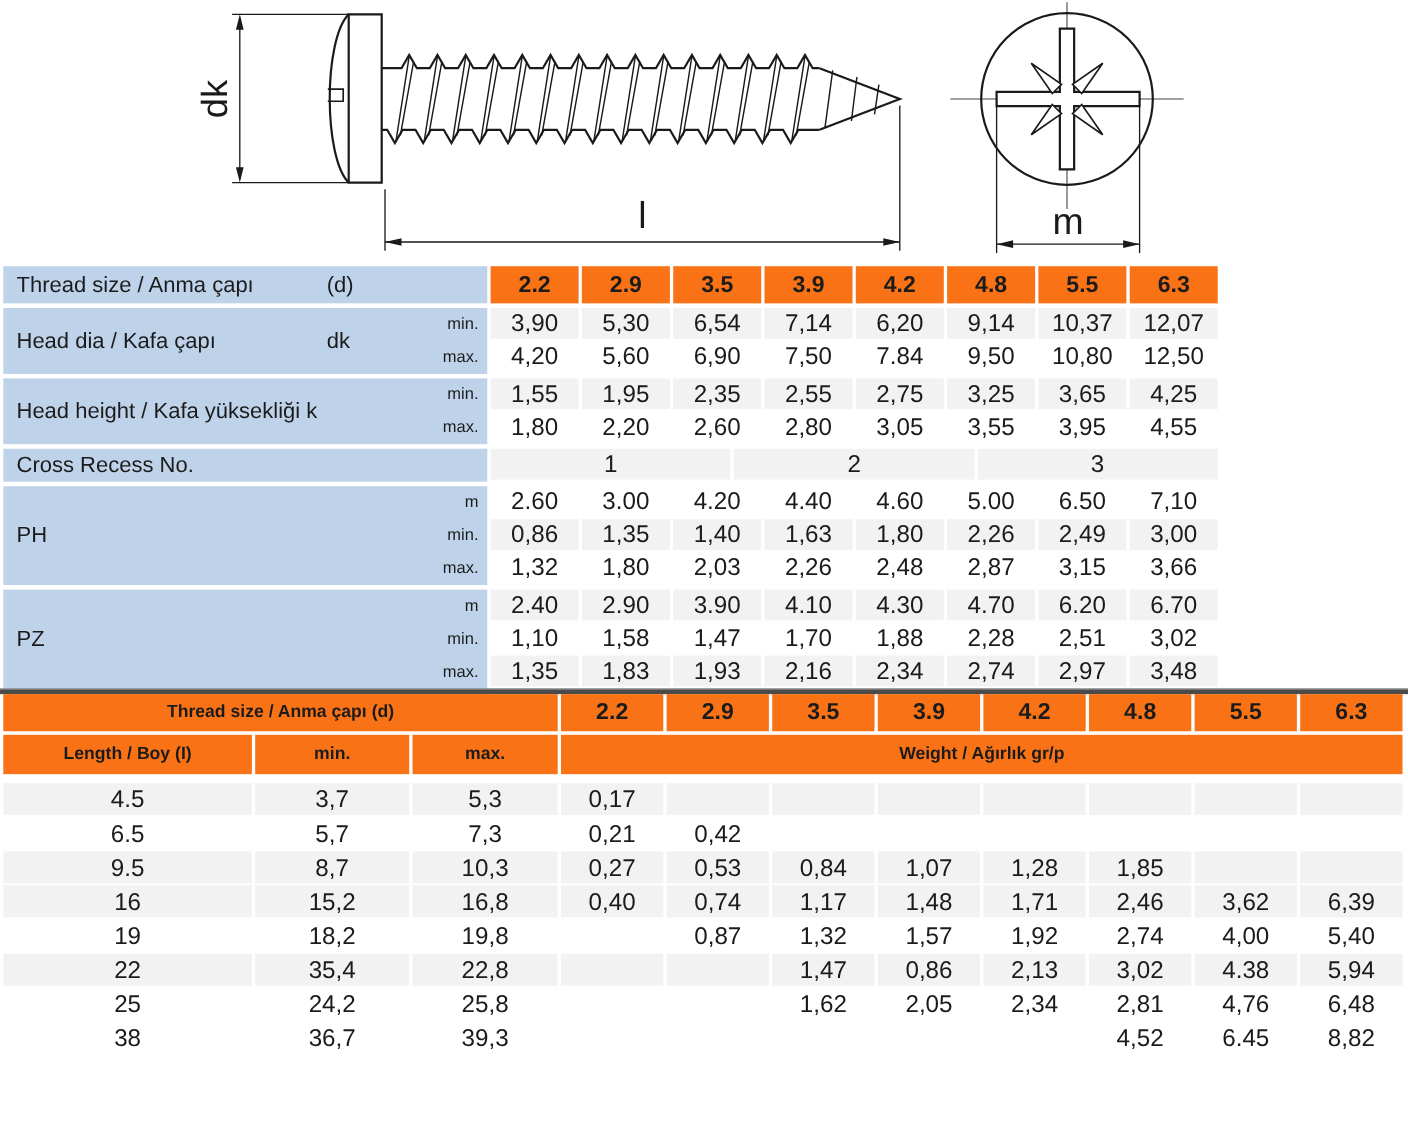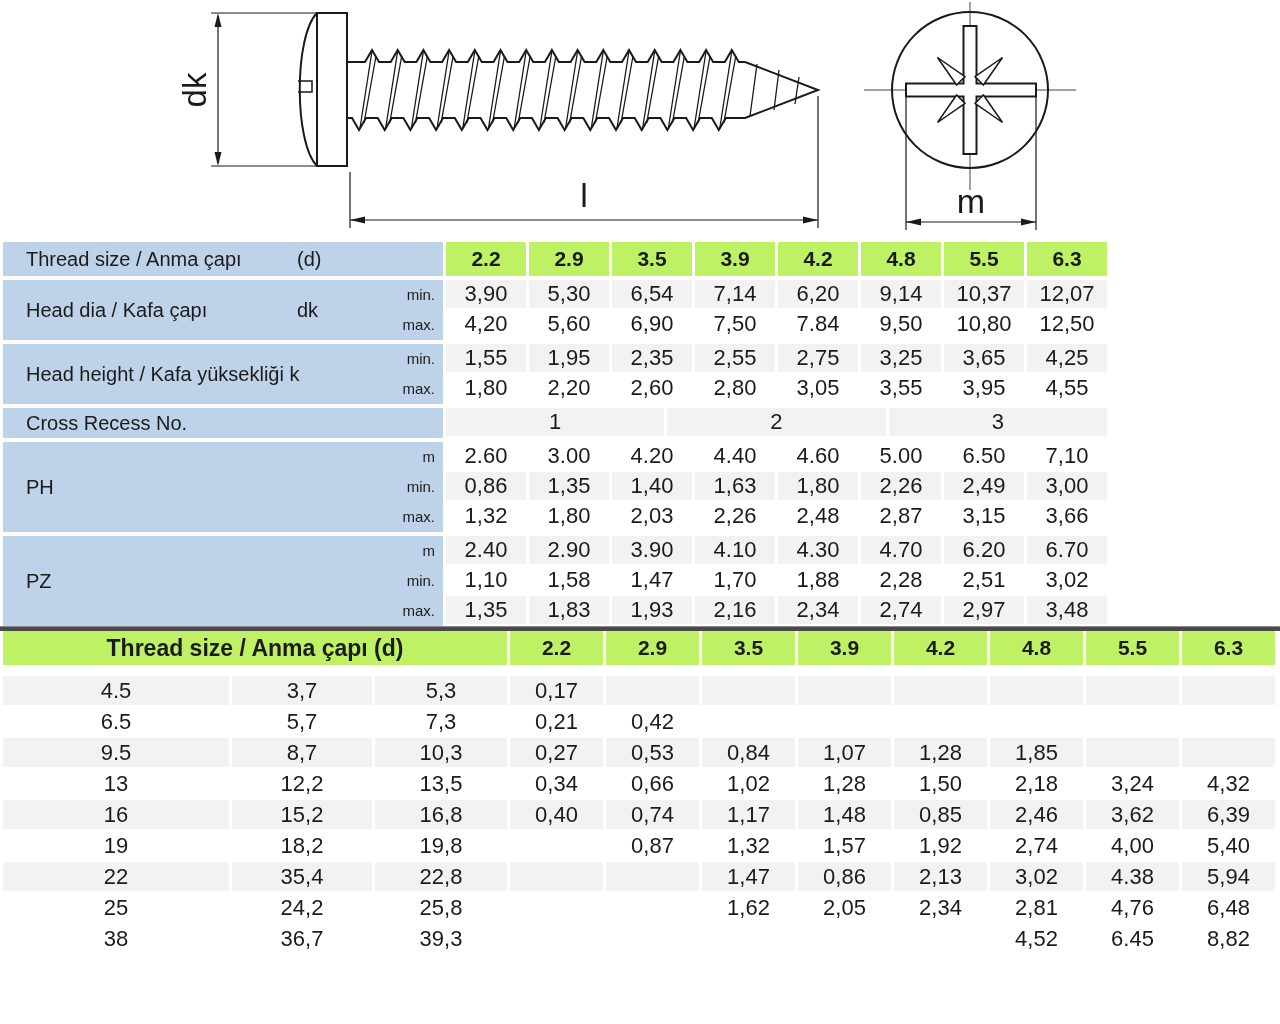--- a/index.html
+++ b/index.html
@@ -7,25 +7,25 @@
     width:1280px;height:1024px;overflow:hidden;background:#fff;
     font-family:"Liberation Sans",sans-serif;color:#1b1b1b;
   }
   #drawing{display:block}
   table{border-collapse:separate;border-spacing:3px 0;table-layout:fixed}
   #t1{width:1110px;margin-top:2px}
   #t2{width:1278px}
   tr.h34{height:34px} tr.h36{height:36px} tr.h31{height:31px}
   tr.h30{height:30px} tr.h28{height:28px}
   tr.sp td{background:#fff;padding:0}
-  .hcell{background:#bef264;font-weight:bold;font-size:21px;text-align:center;padding:0}
-  .big{font-size:23px}
+  .hcell{background:#f97316;font-weight:bold;font-size:21px;text-align:center;padding:0}
+  .big{font-size:16px}
   .lblock{background:#bed3e9;padding:0;vertical-align:middle}
   .lwrap{display:flex;width:100%}
-  .lmain{flex:1;display:flex;align-items:center;padding-left:23px;font-size:20px;white-space:nowrap}
+  .lmain{flex:1;display:flex;align-items:center;padding-left:12px;font-size:20px;white-space:nowrap}
   .lsym{width:92px;display:flex;align-items:center;font-size:20px}
   .lsubs{width:54px;display:flex;flex-direction:column;justify-content:center}
   .lsub{height:30px;line-height:30px;text-align:right;padding-right:8px;font-size:15px}
   .dcell{font-size:22px;text-align:center;padding:0;border-bottom:2px solid #fff}
   .g{background:#f2f2f2}
   .w{background:#ffffff}
   .rcell{padding:0;border-bottom:2px solid #fff}
   .rflex{display:flex;gap:3px;height:28px}
   .rthird{flex:1;display:flex;align-items:center;justify-content:center;font-size:22px}
   #sep{height:4px;background:#4a4a4a;border-top:1px solid #8d8d8d;width:1280px}
@@ -312,20 +312,26 @@
         <td class="hcell">3.5</td>
         <td class="hcell">3.9</td>
         <td class="hcell">4.2</td>
         <td class="hcell">4.8</td>
         <td class="hcell">5.5</td>
         <td class="hcell">6.3</td>
       </tr>
       <tr class="sp" style="height: 3px;">
         <td colspan="11"></td>
       </tr>
+      <tr class="h36">
+        <td class="hcell big">Length / Boy (I)</td>
+        <td class="hcell big">min.</td>
+        <td class="hcell big">max.</td>
+        <td class="hcell big" colspan="8">Weight / Ağırlık gr/p</td>
+      </tr>
       <tr class="sp" style="height: 8px;">
         <td colspan="11"></td>
       </tr>
       <tr class="h31">
         <td class="dcell g">4.5</td>
         <td class="dcell g">3,7</td>
         <td class="dcell g">5,3</td>
         <td class="dcell g">0,17</td>
         <td class="dcell g"></td>
         <td class="dcell g"></td>
@@ -355,41 +361,28 @@
         <td class="dcell g">0,27</td>
         <td class="dcell g">0,53</td>
         <td class="dcell g">0,84</td>
         <td class="dcell g">1,07</td>
         <td class="dcell g">1,28</td>
         <td class="dcell g">1,85</td>
         <td class="dcell g"></td>
         <td class="dcell g"></td>
       </tr>
       <tr class="h31">
-        <td class="dcell w">13</td>
-        <td class="dcell w">12,2</td>
-        <td class="dcell w">13,5</td>
-        <td class="dcell w">0,34</td>
-        <td class="dcell w">0,66</td>
-        <td class="dcell w">1,02</td>
-        <td class="dcell w">1,28</td>
-        <td class="dcell w">1,50</td>
-        <td class="dcell w">2,18</td>
-        <td class="dcell w">3,24</td>
-        <td class="dcell w">4,32</td>
-      </tr>
-      <tr class="h31">
         <td class="dcell g">16</td>
         <td class="dcell g">15,2</td>
         <td class="dcell g">16,8</td>
         <td class="dcell g">0,40</td>
         <td class="dcell g">0,74</td>
         <td class="dcell g">1,17</td>
         <td class="dcell g">1,48</td>
-        <td class="dcell g">0,85</td>
+        <td class="dcell g">1,71</td>
         <td class="dcell g">2,46</td>
         <td class="dcell g">3,62</td>
         <td class="dcell g">6,39</td>
       </tr>
       <tr class="h31">
         <td class="dcell w">19</td>
         <td class="dcell w">18,2</td>
         <td class="dcell w">19,8</td>
         <td class="dcell w"></td>
         <td class="dcell w">0,87</td>

